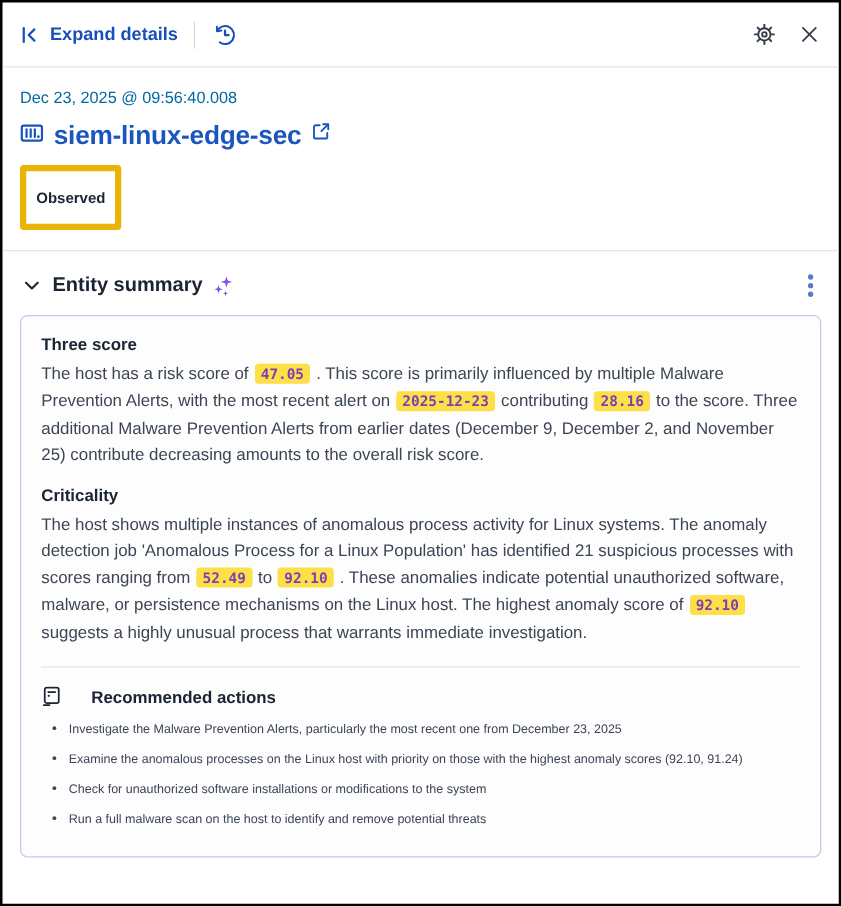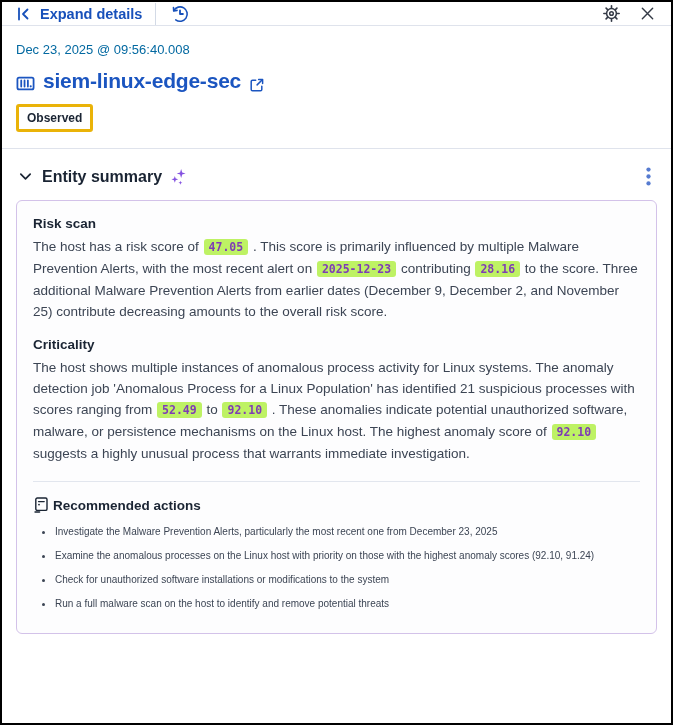--- a/index.html
+++ b/index.html
@@ -10,21 +10,21 @@
     width: 673px; height: 725px;
     background: #ffffff;
     border: 2px solid #000000;
     overflow: hidden;
     position: relative;
   }
 
   
   .top-bar {
     display: flex; align-items: center;
-    height: 24px;
+    height: 52px;
     padding: 0 14px;
     border-bottom: 1px solid #dfe3ec;
   }
   .expand-btn {
     display: flex; align-items: center; gap: 8px;
     background: none; border: none; cursor: pointer;
     color: #1750ba; font-weight: 700; font-size: 14.5px;
     font-family: "Liberation Sans", sans-serif;
   }
   .vert-divider {
@@ -39,33 +39,33 @@
   .gear-btn { margin-right: 16px; }
 
   
   .record-area { padding: 16px 14px 0; }
   .timestamp { font-size: 13px; color: #0369a1; }
   .title-row {
     display: flex; align-items: center; gap: 8px;
     margin-top: 12px;
   }
   .host-link {
-    display: flex; align-items: flex-end; gap: 8px;
+    display: flex; align-items: flex-start; gap: 8px;
     text-decoration: none; cursor: pointer;
   }
   .host-title {
     font-size: 21px; font-weight: 700; color: #1b55c0; letter-spacing: -0.2px;
   }
   .badge-row { margin-top: 11px; }
   .badge-observed {
     display: inline-block;
     font-size: 12px; font-weight: 600; color: #1a2433;
     background: #ffffff;
-    border: 3px solid #eab308; border-radius: 3px;
-    padding: 3px 8px; line-height: 16px;
+    border: 5px solid #eab308; border-radius: 3px;
+    padding: 13px 8px; line-height: 16px;
   }
   .full-divider { height: 1px; background: #dfe3ec; margin-top: 16px; }
 
   
   .summary-header {
     display: flex; align-items: center;
     padding: 16px 14px 0;
   }
   .collapse-btn {
     background: none; border: none; cursor: pointer;
@@ -91,27 +91,27 @@
     font-size: 13.5px; font-weight: 700; color: #1a2433;
     margin: 15px 0 5px;
   }
   .section-heading.first { margin-top: 1px; }
   .section-text {
     font-size: 13.5px; line-height: 21px; color: #3c4554;
   }
   .inline-code {
     font-family: "DejaVu Sans Mono", monospace;
     font-size: 11.5px; font-weight: 700; color: #7e3cb5;
-    background: #bef264; border-radius: 3px;
+    background: #fde047; border-radius: 3px;
     padding: 1px 5px; margin: 0 1px;
     white-space: nowrap;
   }
   .panel-divider { height: 1px; background: #e2e6ee; margin: 17px 0 15px; }
 
-  .rec-header { display: flex; align-items: center; gap: 4px; }
+  .rec-header { display: flex; align-items: center; gap: 24px; }
   .rec-title { font-size: 13.5px; font-weight: 700; color: #1a2433; }
   .rec-list {
     margin: 8px 0 0; padding-left: 22px;
     color: #3c4554;
   }
   .rec-list li {
     font-size: 10px; line-height: 20px; margin-bottom: 3px;
   }
   .rec-list li::marker { color: #3c4554; font-size: 11px; }
 
@@ -221,21 +221,21 @@
           <circle cx="2" cy="2.2" r="1.8"></circle>
             <circle cx="2" cy="8" r="1.8"></circle>
             <circle cx="2" cy="13.8" r="1.8"></circle>
         </svg>
       </span>
     </button>
   </div>
 
   <div class="ai-panel">
 
-    <h4 class="section-heading first">Risk scan</h4>
+    <h4 class="section-heading first">Three score</h4>
     <p class="section-text">The host has a risk score of <code class="inline-code">47.05</code> . This score is primarily influenced by multiple Malware Prevention Alerts, with the most recent alert on <code class="inline-code">2025-12-23</code> contributing <code class="inline-code">28.16</code> to the score. Three additional Malware Prevention Alerts from earlier dates (December 9, December 2, and November 25) contribute decreasing amounts to the overall risk score.</p>
 
     <h4 class="section-heading">Criticality</h4>
 
     <p class="section-text">The host shows multiple instances of anomalous process activity for Linux systems. The anomaly detection job 'Anomalous Process for a Linux Population' has identified 21 suspicious processes with scores ranging from <code class="inline-code">52.49</code> to <code class="inline-code">92.10</code> . These anomalies indicate potential unauthorized software, malware, or persistence mechanisms on the Linux host. The highest anomaly score of <code class="inline-code">92.10</code> suggests a highly unusual process that warrants immediate investigation.</p>
 
     <div class="panel-divider"></div>
 
     <div class="rec-header">
       <span>

